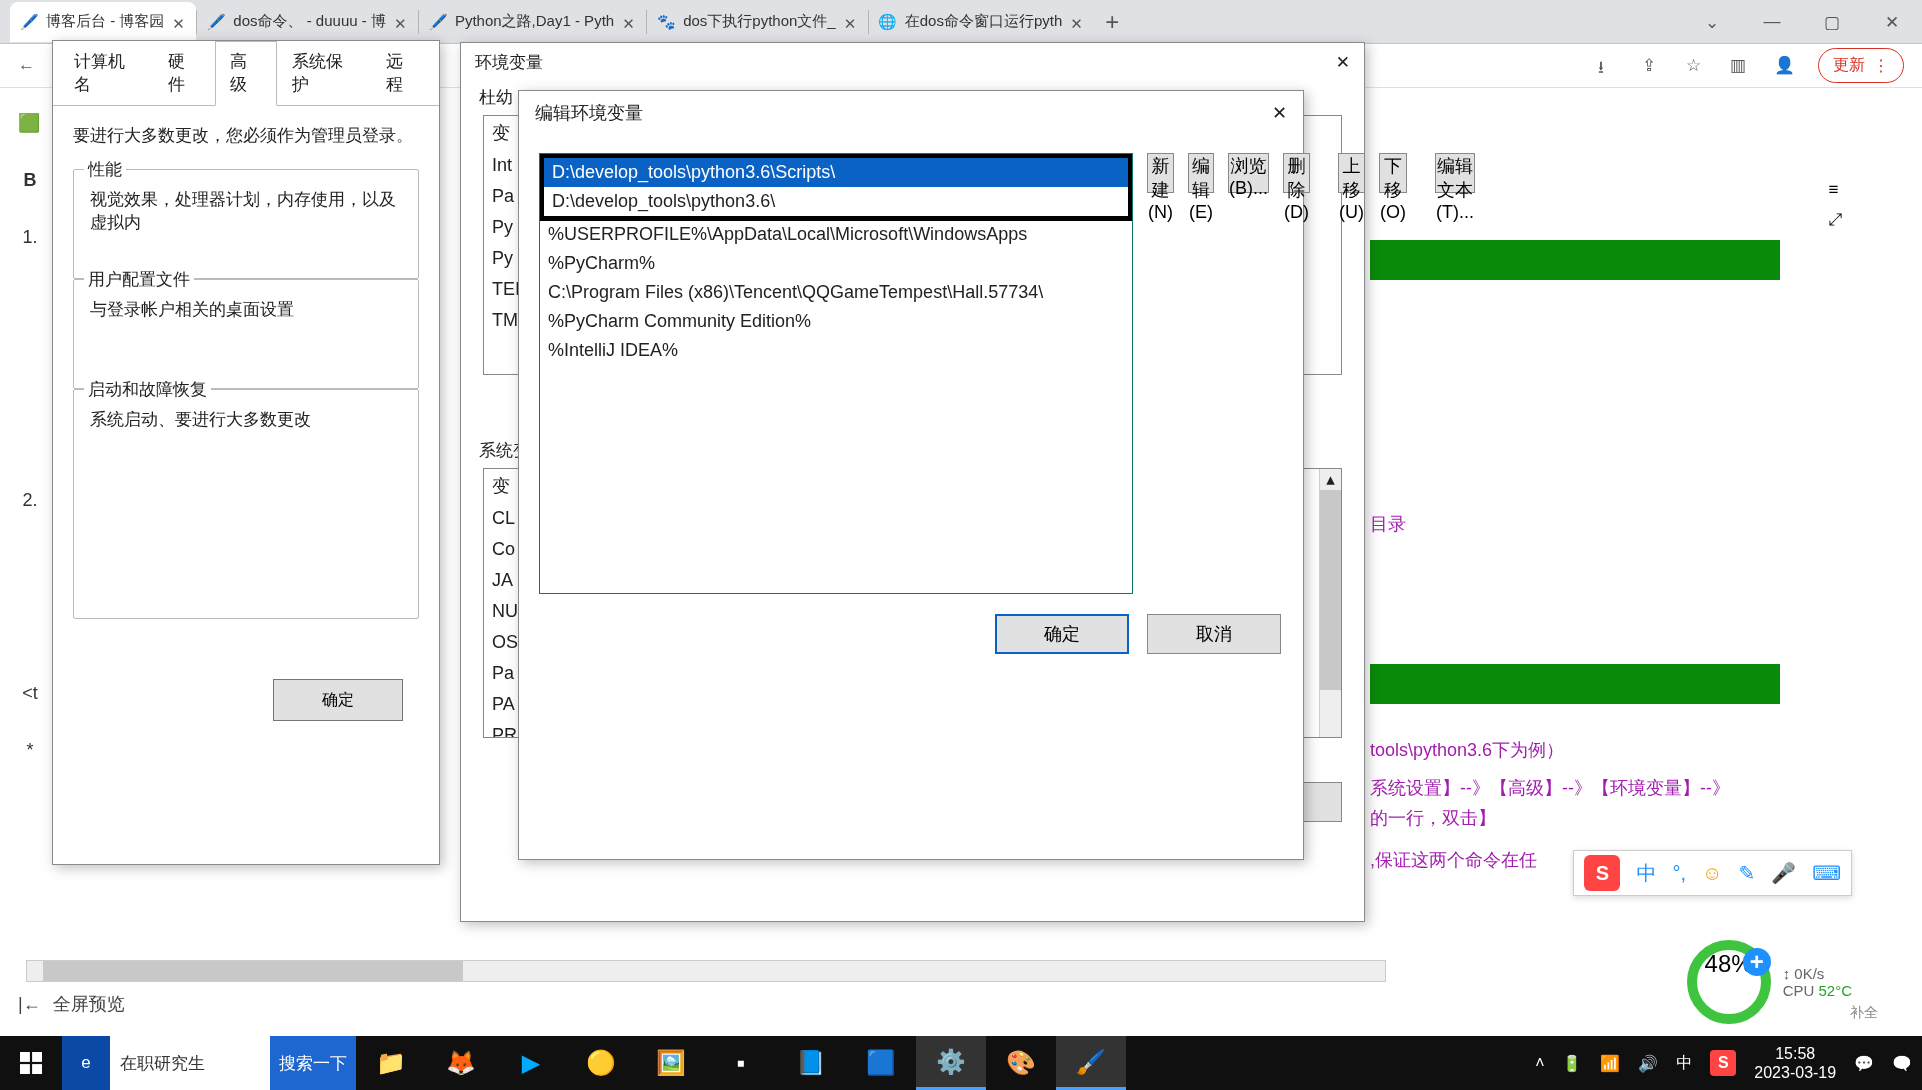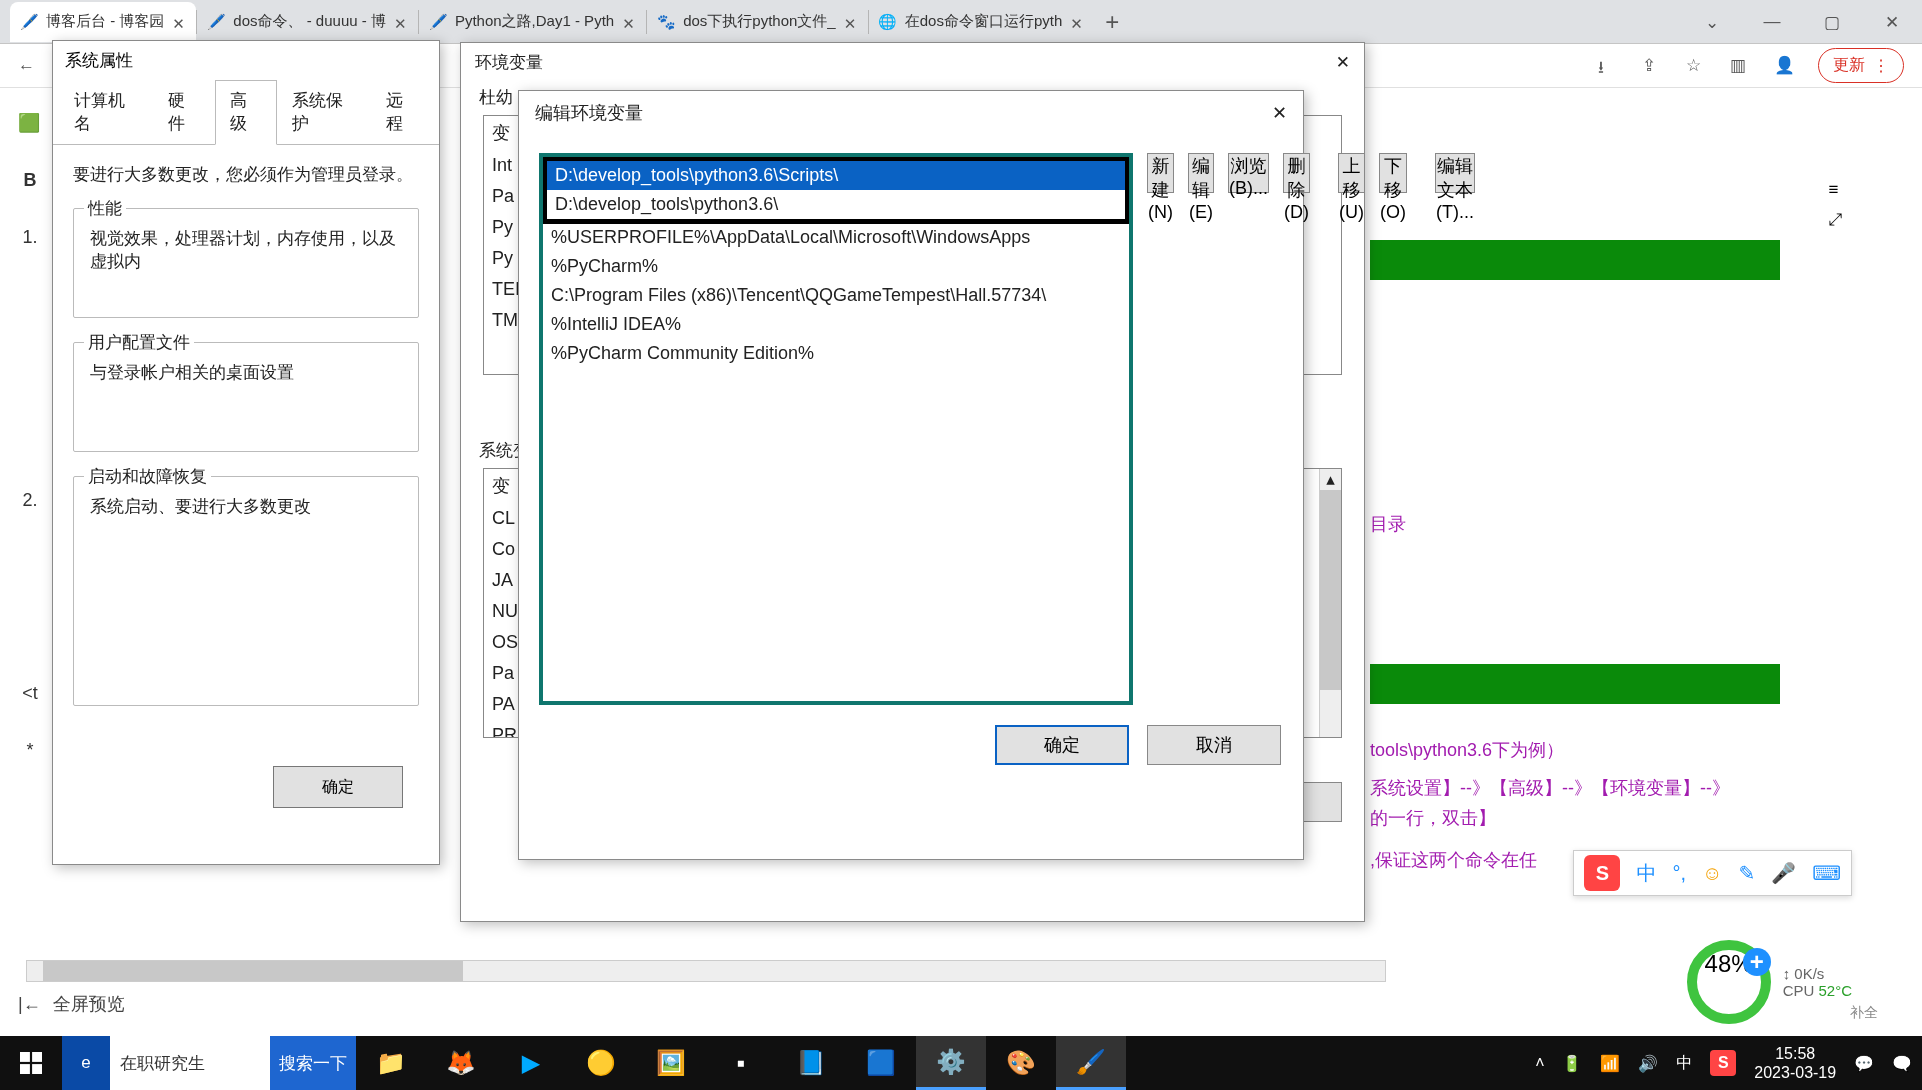--- a/index.html
+++ b/index.html
@@ -27,37 +27,37 @@
 .bg-text{position:absolute;font-size:18px;color:#a21caf}
 
 .dialog{position:absolute;background:#fff;border:1px solid #8a8a8a;box-shadow:3px 3px 12px rgba(0,0,0,.25);font-size:17px;color:#222}
 .sys-prop{left:52px;top:40px;width:388px;height:825px}
 .sys-prop .title{padding:8px 12px;color:#000;font-size:17px}
 .sys-tabs{display:flex;border-bottom:1px solid #bbb;padding:0 6px;gap:0}
 .sys-tabs .t{padding:8px 14px;font-size:17px;border:1px solid transparent}
 .sys-tabs .t.cur{border:1px solid #bbb;border-bottom:1px solid #fff;background:#fff;margin-bottom:-1px}
 .sys-body{padding:18px 20px}
 .sys-body .note{margin-bottom:22px}
-.fieldset{border:1px solid #bbb;border-radius:2px;margin-bottom:24px;padding:18px 16px 22px;position:relative}
+.fieldset{border:1px solid #bbb;border-radius:2px;padding:18px 16px 22px;position:relative}
 .fieldset .legend{position:absolute;top:-12px;left:10px;background:#fff;padding:0 4px}
 .sys-btn{width:98px;height:34px;border:1px solid #777;background:#e1e1e1;font-size:16px;margin-left:auto;display:block}
 .env-dialog{left:460px;top:42px;width:905px;height:880px}
 .env-dialog .title{padding:8px 14px;display:flex;justify-content:space-between;align-items:center}
 .group-label{padding:4px 18px 6px}
 .env-listbox{border:1px solid #888;margin:0 22px;height:270px;overflow:hidden;position:relative}
 .env-listbox .row{padding:5px 8px;font-size:18px;white-space:nowrap;overflow:hidden}
 .env-scroll{position:absolute;right:0;top:0;width:22px;height:100%;background:#eee;border-left:1px solid #ccc}
 .env-scroll .thumb{background:#c8c8c8;width:100%}
 .env-btn-row{display:flex;justify-content:flex-end;gap:16px;padding:14px 22px}
 .win-btn{width:134px;height:40px;border:1px solid #888;background:#e1e1e1;font-size:18px}
 
 .edit-env{left:518px;top:90px;width:786px;height:770px;z-index:5}
 .edit-env .title{padding:10px 16px;display:flex;justify-content:space-between;align-items:center;font-size:18px}
 .edit-body{display:flex;padding:18px 20px 10px;gap:14px}
-.path-list{flex:1;border:4px solid #0f766e;height:552px;overflow:hidden}
+.path-list{flex:1;border:1px solid #0f766e;height:441px;overflow:hidden}
 .path-list .highlight-box{border:5px solid #000;margin:-1px}
 .path-list .row{padding:4px 8px;font-size:18px}
 .path-list .row.sel{background:#0a62c4;color:#fff}
 .side-btns{display:flex;flex-direction:row;gap:14px;width:136px}
 .side-btns .spacer{height:30px}
 .edit-bottom{display:flex;justify-content:flex-end;gap:18px;padding:10px 22px 0}
 .win-btn.primary{border:2px solid #0a62c4}
 
 .h-scroll{position:absolute;left:26px;top:960px;width:1360px;height:22px;background:#eee;border:1px solid #ccc}
 .h-scroll .thumb{height:100%;width:420px;background:#c8c8c8;margin-left:16px}
@@ -161,21 +161,20 @@
 <div class="bg-text" style="left:1370px;top:738px">tools\python3.6下为例）</div>
 <div class="bg-text" style="left:1370px;top:776px">系统设置】--》【高级】--》【环境变量】--》</div>
 <div class="bg-text" style="left:1370px;top:806px">的一行，双击】</div>
 <div class="bg-text" style="left:1370px;top:848px">,保证这两个命令在任</div>
 <div style="position:absolute;right:80px;top:180px;display:flex;flex-direction:column;gap:10px">
   <span>≡</span>
   <span>⤢</span>
 </div>
 
 <div class="dialog sys-prop">
-  <div class="title">系统属性</div>
   <div class="sys-tabs">
     <div class="t">计算机名</div>
     <div class="t">硬件</div>
     <div class="t cur">高级</div>
     <div class="t">系统保护</div>
     <div class="t">远程</div>
   </div>
   <div class="sys-body">
     <div class="note">要进行大多数更改，您必须作为管理员登录。</div>
     <div class="fieldset" style="height:110px">
@@ -239,22 +238,22 @@
   </div>
   <div class="edit-body">
     <div class="path-list">
       <div class="highlight-box">
         <div class="row sel">D:\develop_tools\python3.6\Scripts\</div>
         <div class="row">D:\develop_tools\python3.6\</div>
       </div>
       <div class="row">%USERPROFILE%\AppData\Local\Microsoft\WindowsApps</div>
       <div class="row">%PyCharm%</div>
       <div class="row">C:\Program Files (x86)\Tencent\QQGameTempest\Hall.57734\</div>
+      <div class="row">%PyCharm Community Edition%</div>
       <div class="row">%IntelliJ IDEA%</div>
-      <div class="row">%PyCharm Community Edition%</div>
     </div>
     <div class="side-btns">
       <button class="win-btn">新建(N)</button>
       <button class="win-btn">编辑(E)</button>
       <button class="win-btn">浏览(B)...</button>
       <button class="win-btn">删除(D)</button>
       <div class="spacer"></div>
       <button class="win-btn">上移(U)</button>
       <button class="win-btn">下移(O)</button>
       <div class="spacer"></div>

